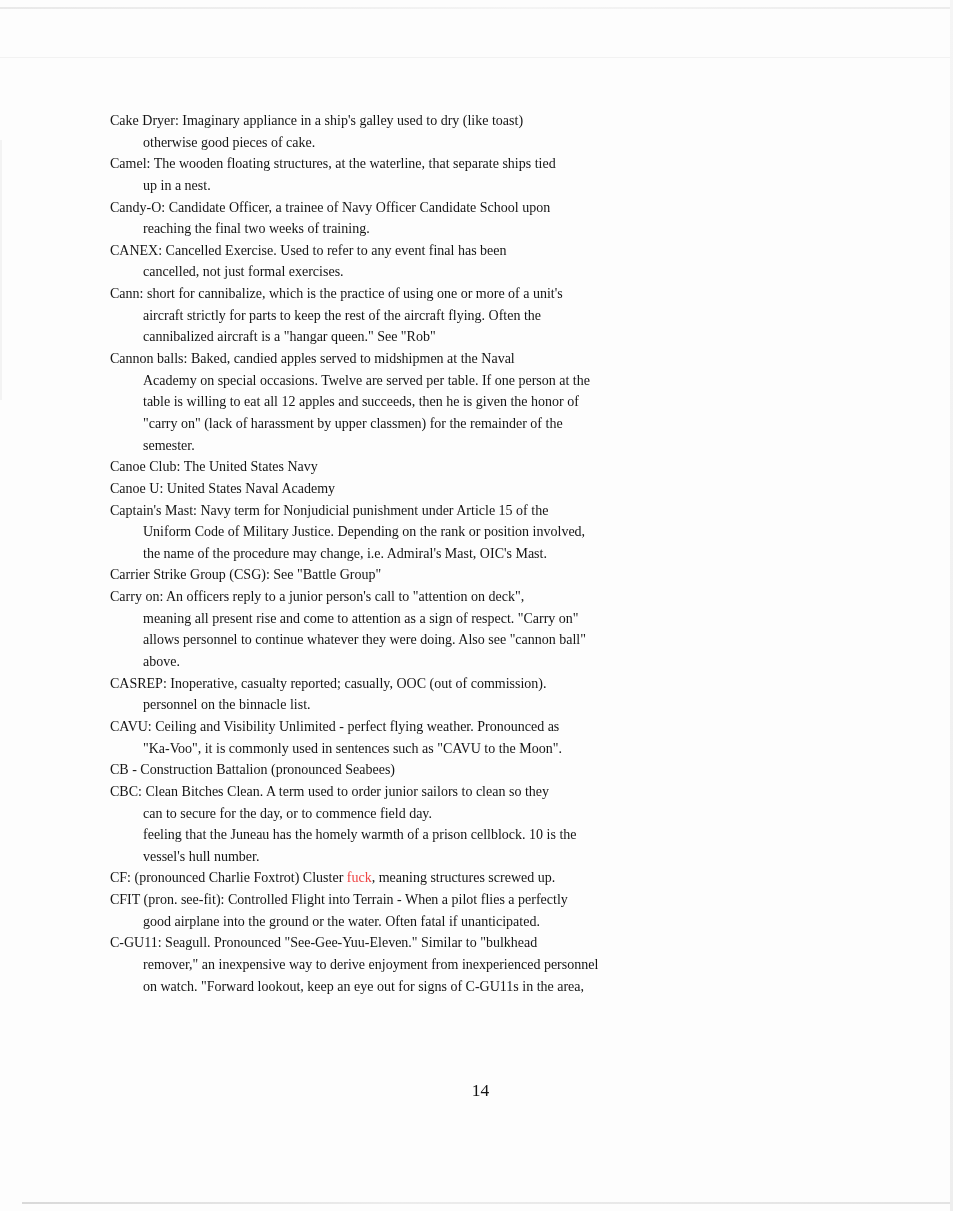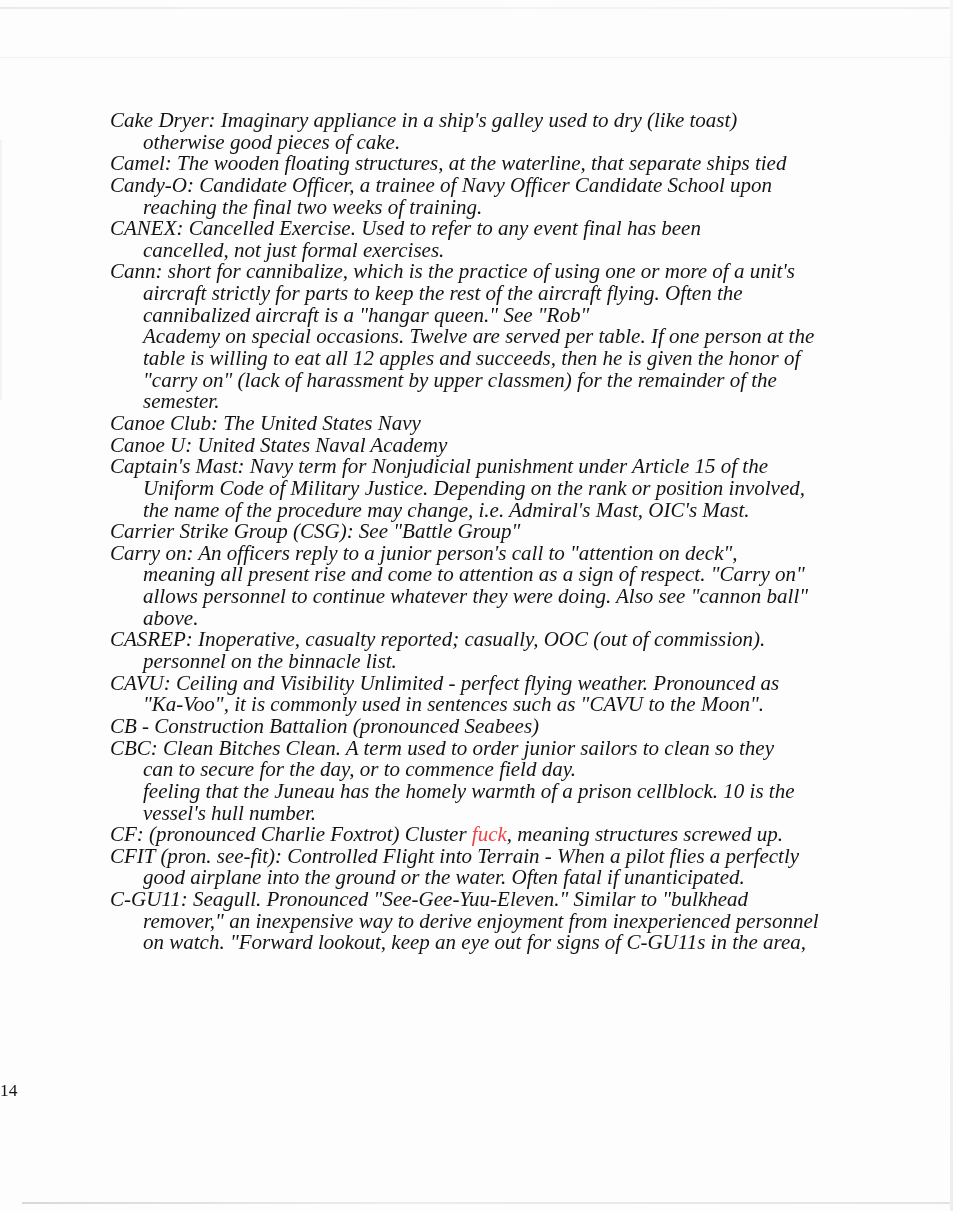--- a/index.html
+++ b/index.html
@@ -8,34 +8,33 @@
     background: #fdfdfd;
     position: relative;
     overflow: hidden;
     font-family: "Liberation Serif", serif;
     color: #141414;
   }
   
   #doc {
     position: absolute;
     left: 110px; top: 110px;
-    font-size: 21px;
+    font-size: 14px;
     line-height: 21.65px;
     text-rendering: optimizeLegibility;
-    font-style: italic;
   }
   .entry { margin: 0; }
   .line { white-space: nowrap; height: 21.65px; }
   .cont { padding-left: 33px; }
   .faded { color: #ef4444; }
   
   #page-number {
     position: absolute;
-    top: 1080px; left: 0; width: 937px;
-    text-align: left;
+    top: 1080px; left: 12px; width: 937px;
+    text-align: center;
     font-size: 17.4px;
   }
   
   .art { position: absolute; pointer-events: none; }
   #art-top-line { left: 0; top: 7px; width: 100%; height: 2px;
     background: linear-gradient(90deg, #e9e9e9, #f4f4f4 55%, #ececec); }
   #art-top-line2 { left: 0; top: 57px; width: 100%; height: 1px; background: #f2f2f2; }
   #art-bottom-line { left: 22px; top: 1202px; width: 931px; height: 2px;
     background: linear-gradient(90deg, #d9d9d9, #ececec 40%, #e3e3e3); }
   #art-right-edge { right: 0; top: 0; width: 3px; height: 100%;
@@ -51,35 +50,37 @@
 <div class="art" id="art-right-edge"></div>
 <div class="art" id="art-left-edge"></div>
 
 <div id="doc">
     <div class="entry">
       <div class="line">Cake Dryer: Imaginary appliance in a ship's galley used to dry (like toast)</div>
       <div class="line cont">otherwise good pieces of cake.</div>
     </div>
     <div class="entry">
       <div class="line">Camel: The wooden floating structures, at the waterline, that separate ships tied</div>
+      <div class="line cont">up in a nest.</div>
     </div>
     <div class="entry">
       <div class="line">Candy-O: Candidate Officer, a trainee of Navy Officer Candidate School upon</div>
       <div class="line cont">reaching the final two weeks of training.</div>
     </div>
     <div class="entry">
       <div class="line">CANEX: Cancelled Exercise. Used to refer to any event final has been</div>
       <div class="line cont">cancelled, not just formal exercises.</div>
     </div>
     <div class="entry">
       <div class="line">Cann: short for cannibalize, which is the practice of using one or more of a unit's</div>
       <div class="line cont">aircraft strictly for parts to keep the rest of the aircraft flying. Often the</div>
       <div class="line cont">cannibalized aircraft is a "hangar queen." See "Rob"</div>
     </div>
     <div class="entry">
+      <div class="line">Cannon balls: Baked, candied apples served to midshipmen at the Naval</div>
       <div class="line cont">Academy on special occasions. Twelve are served per table. If one person at the</div>
       <div class="line cont">table is willing to eat all 12 apples and succeeds, then he is given the honor of</div>
       <div class="line cont">"carry on" (lack of harassment by upper classmen) for the remainder of the</div>
       <div class="line cont">semester.</div>
     </div>
     <div class="entry">
       <div class="line">Canoe Club: The United States Navy</div>
     </div>
     <div class="entry">
       <div class="line">Canoe U: United States Naval Academy</div>

